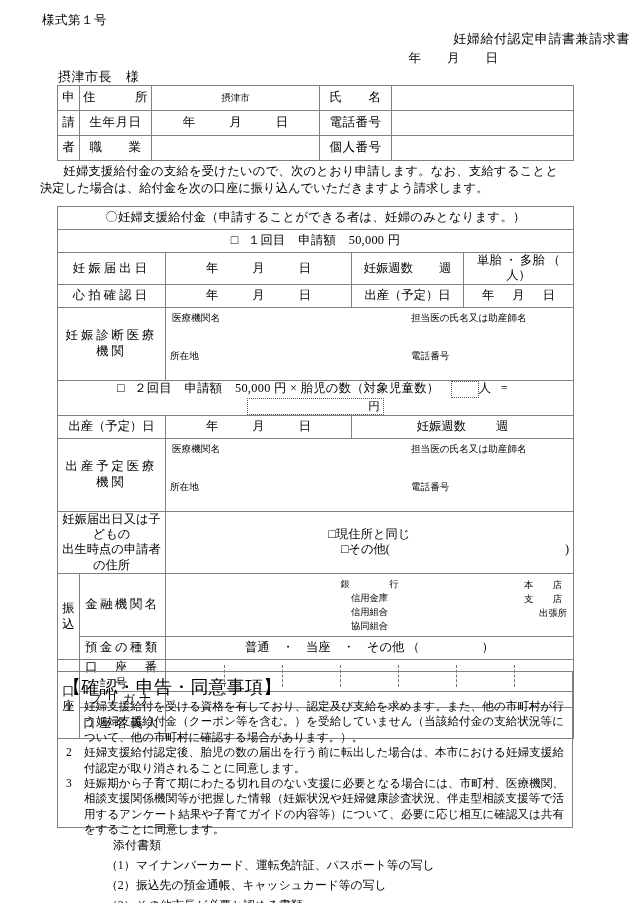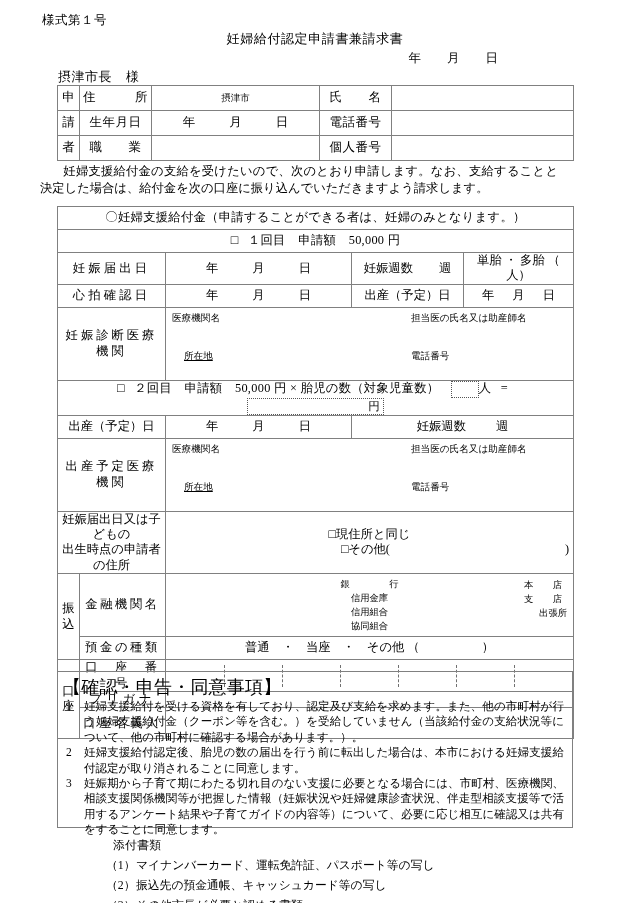--- a/index.html
+++ b/index.html
@@ -29,21 +29,21 @@
     left: 42px;
     top: 12px;
     font-size: 12.5px;
     letter-spacing: 0.5px;
   }
   .doc-title {
     position: absolute;
     left: 0;
     top: 30px;
     width: 630px;
-    text-align: center;
+    text-align: right;
     font-size: 13px;
     letter-spacing: 0.6px;
   }
   .date-line {
     position: absolute;
     right: 58px;
     top: 50px;
     font-size: 12.5px;
   }
   .date-line span { display: inline-block; }
@@ -125,21 +125,21 @@
   .c-label-plain { width: 108px; }
   .med-label { width: 108px; letter-spacing: 3px; }
   .med-body { text-align: left; position: relative; height: 72px; }
   .med-in {
     position: relative;
     height: 72px;
     font-size: 9.6px;
   }
   .med-in .m-name { position: absolute; left: 6px; top: 4px; }
   .med-in .m-doc  { position: absolute; left: 245px; top: 4px; }
-  .med-in .m-addr { position: absolute; left: 18px; top: 42px; text-decoration: underline; }
+  .med-in .m-addr { position: absolute; left: 4px; top: 42px; }
   .med-in .m-tel  { position: absolute; left: 245px; top: 42px; }
 
   .dotted-box {
     display: inline-block;
     border: 1px dotted #555;
     height: 15px;
     vertical-align: middle;
   }
   .db-ppl { width: 26px; }
   .db-yen { width: 132px; text-align: right; padding-right: 3px; font-size: 11.5px; }

